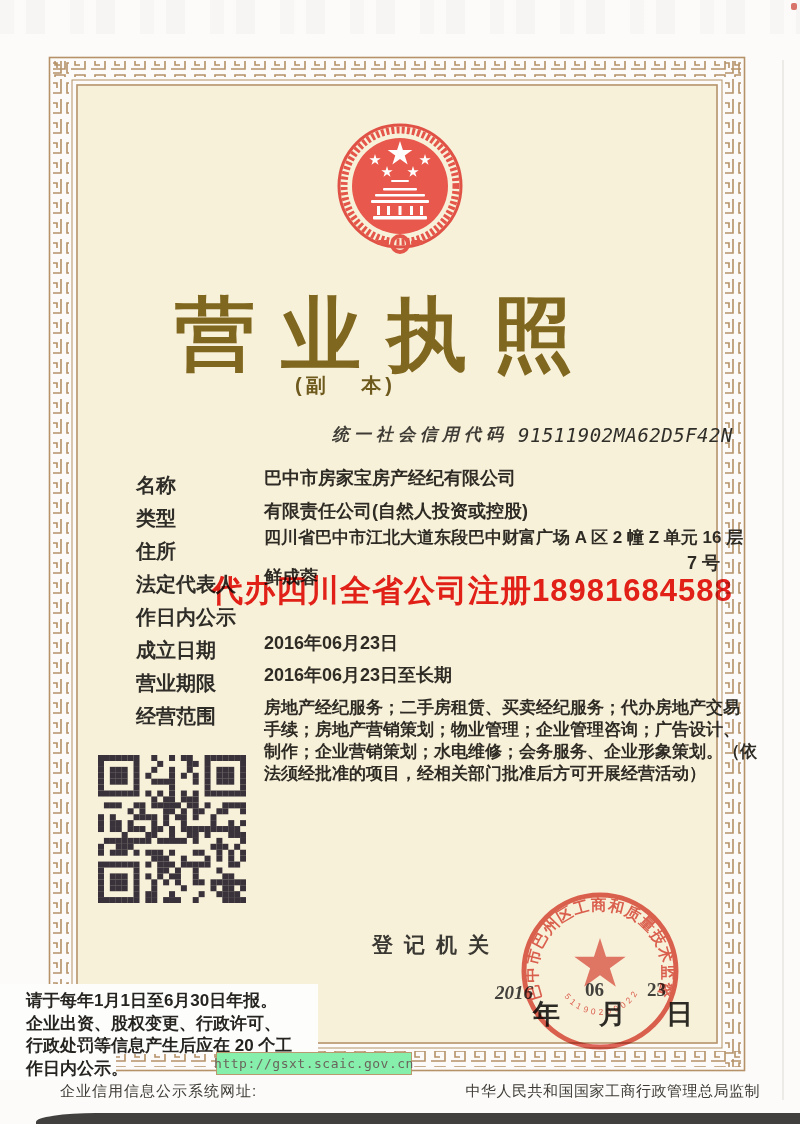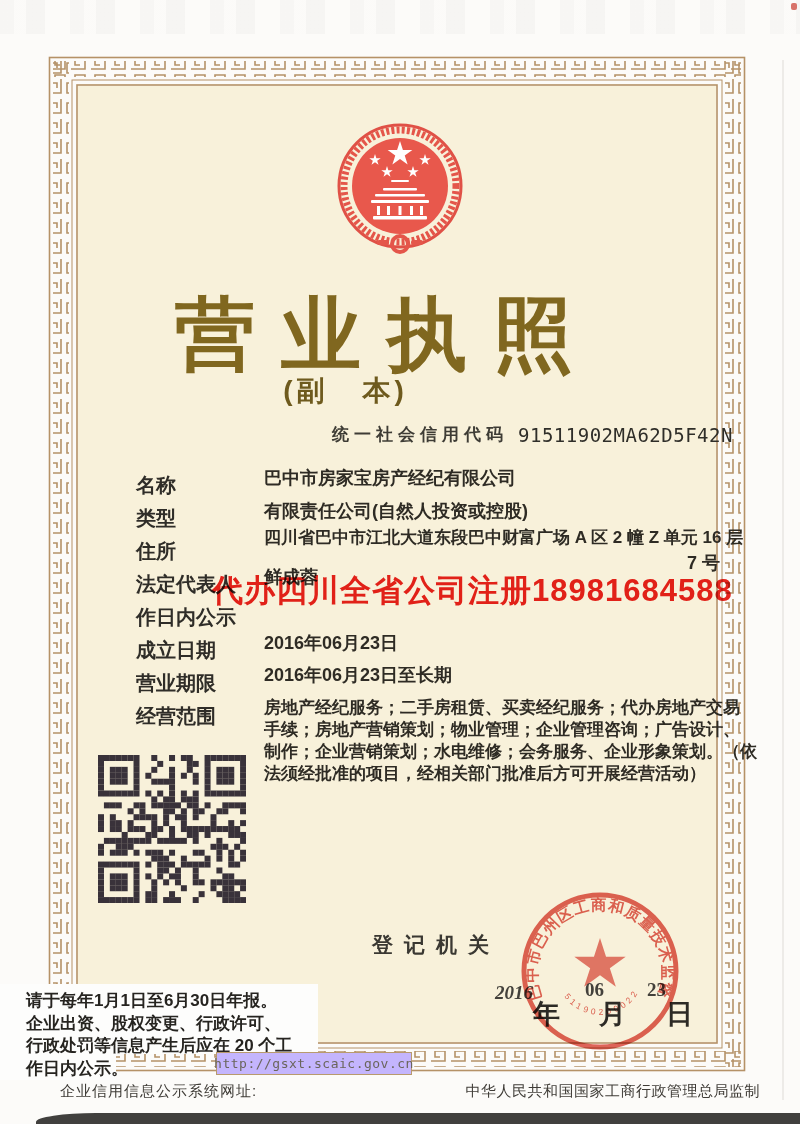--- a/index.html
+++ b/index.html
@@ -8,40 +8,40 @@
   .abs{position:absolute;}
   
   .top-band{left:0;top:0;width:800px;height:34px;
     background:repeating-linear-gradient(90deg,#f3f2f0 0 14px,#fbfaf8 14px 26px,#f1f0ee 26px 45px,#fcfbf9 45px 70px);
     opacity:.55;}
   .red-speck{left:791px;top:3px;width:6px;height:7px;background:#d8736a;border-radius:2px;}
   
   .paper{left:78px;top:86px;width:638px;height:956px;background:#f8f1da;}
   .title{left:0;top:282px;width:748px;text-align:center;font-size:80px;font-weight:700;
     color:#80671f;letter-spacing:26px;padding-left:26px;box-sizing:border-box;}
-  .subtitle{left:0;top:372px;width:691px;text-align:center;font-size:28px;font-weight:700;
+  .subtitle{left:0;top:372px;width:691px;text-align:center;font-size:20px;font-weight:700;
     color:#6e5a1d;word-spacing:22px;letter-spacing:4px;}
-  .credit-row{left:332px;top:423px;display:flex;align-items:center;white-space:nowrap;}
+  .credit-row{left:332px;top:423px;display:flex;align-items:center;white-space:nowrap;font-style:italic;}
   .credit-label{font-size:17px;font-weight:700;color:#3e3c35;letter-spacing:5px;}
   .credit-code{font-family:"DejaVu Sans Mono",monospace;font-size:19px;color:#2f2e29;margin-left:10px;letter-spacing:.5px;}
   .f-label{left:136px;width:112px;font-size:20px;font-weight:600;color:#2f2d28;
     text-align:justify;text-align-last:justify;white-space:nowrap;}
   .f-label:after{content:"";display:inline-block;width:100%;}
   .f-value{left:264px;width:456px;font-size:18px;font-weight:700;color:#2e2b24;white-space:nowrap;}
   .f-multi{left:264px;width:458px;font-size:17px;font-weight:700;color:#2e2b24;line-height:22px;white-space:nowrap;}
   .watermark{left:212px;top:570px;font-size:31px;font-weight:700;letter-spacing:1px;
     white-space:nowrap;mix-blend-mode:multiply;}
   .reg-label{left:372px;top:931px;font-size:21px;font-weight:600;color:#3a3832;letter-spacing:11px;white-space:nowrap;}
   .date-num{font-family:"Liberation Serif",serif;font-size:19px;font-weight:600;color:#43413b;}
   .date-cjk{font-size:27px;font-weight:700;color:#2c2a25;}
   .seal{mix-blend-mode:multiply;opacity:.88;}
   .notice-bg1{left:0;top:984px;width:318px;height:70px;background:#fdfdfc;}
   .notice-bg2{left:0;top:1048px;width:116px;height:32px;background:#fdfdfc;}
   .notice{left:26px;top:990px;font-size:17px;font-weight:600;color:#262420;line-height:22.5px;white-space:nowrap;}
-  .url-box{left:216px;top:1052px;width:194px;height:21px;background:#c4b5fd;border:1px solid #b89a6e;
+  .url-box{left:216px;top:1052px;width:194px;height:21px;background:#86efac;border:1px solid #b89a6e;
     display:flex;align-items:center;justify-content:center;text-align:center;}
   .url-text{font-family:"DejaVu Sans Mono",monospace;font-size:13px;color:#6a655c;letter-spacing:.5px;}
   .footer-left{left:60px;top:1082px;font-size:15px;color:#3f3c37;letter-spacing:1px;}
   .footer-right{left:460px;top:1082px;width:300px;text-align:right;font-size:15px;color:#3f3c37;letter-spacing:.5px;}
   .bottom-strip{left:36px;top:1113px;width:764px;height:11px;background:#41403e;
     border-top-left-radius:60px 9px;}
   .crease{left:782px;top:60px;width:2px;height:1040px;background:#edebe8;}
 </style>
 </head>
 <body>

